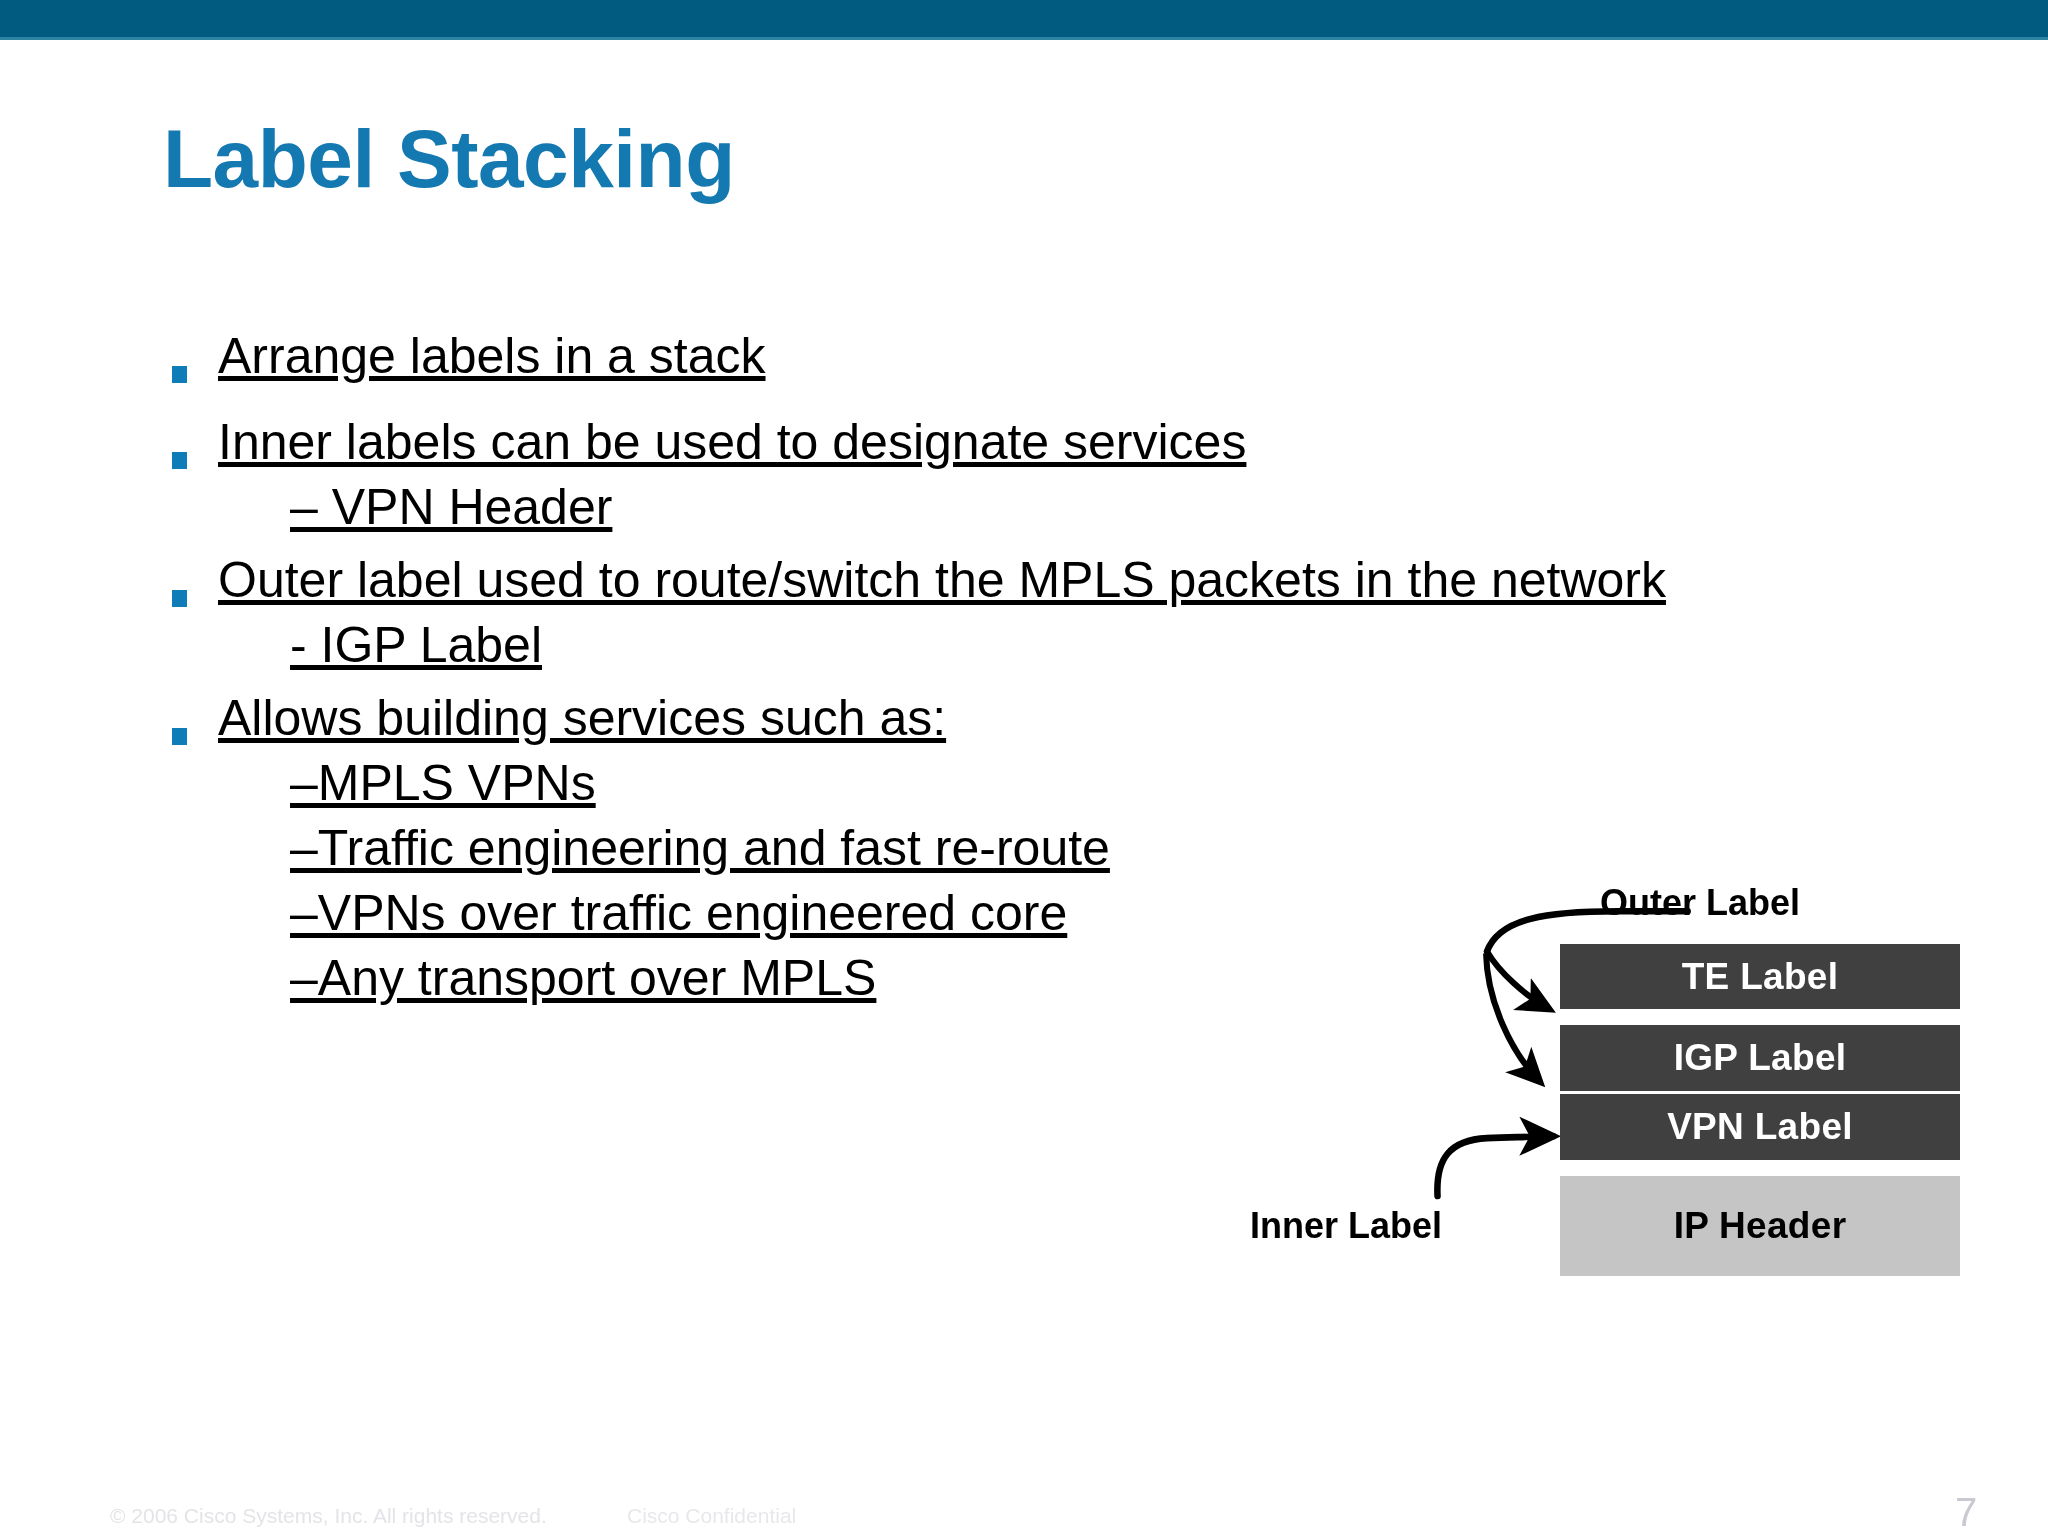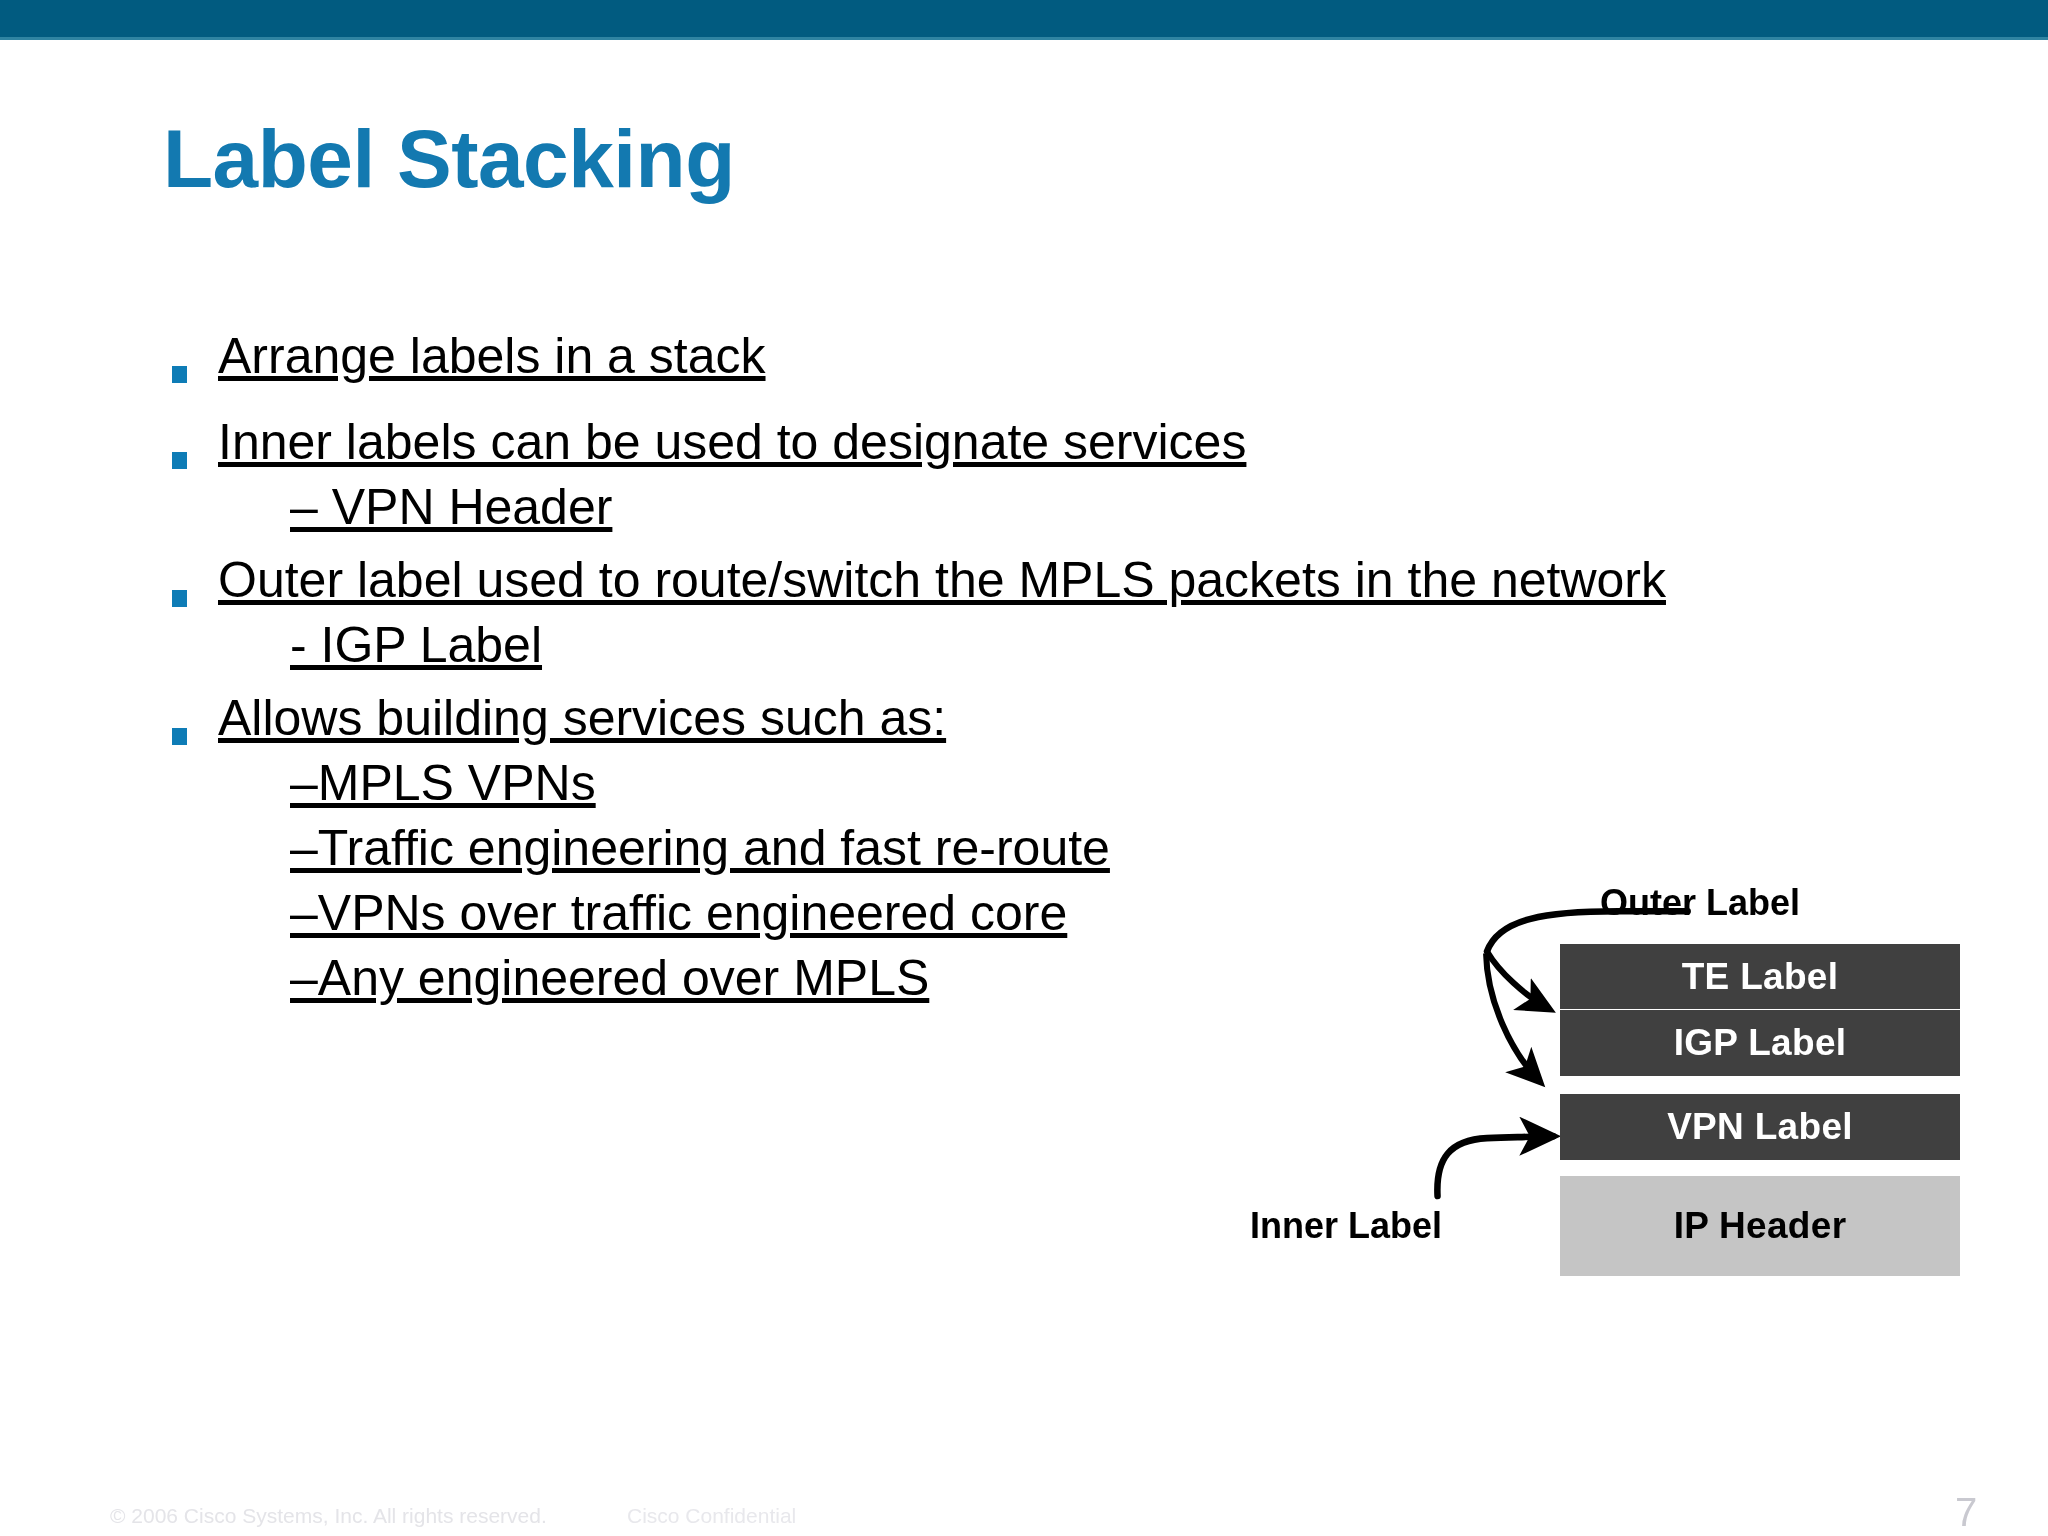--- a/index.html
+++ b/index.html
@@ -93,21 +93,21 @@
     display: flex;
     align-items: center;
     justify-content: center;
     font-size: 37px;
     font-weight: bold;
     letter-spacing: 0.3px;
   }
   .box-red { background: #404040; color: #ffffff; }
   .box-gray { background: #C5C5C5; color: #000000; }
   #box-te  { top: 44px;  height: 65px; }
-  #box-igp { top: 110px; height: 66px; }
+  #box-igp { top: 125px; height: 66px; }
   #box-vpn { top: 194px; height: 66px; }
   #box-ip  { top: 276px; height: 100px; }
 
   .callout {
     position: absolute;
     font-size: 36px;
     font-weight: bold;
     color: #000000;
     white-space: nowrap;
   }
@@ -197,21 +197,21 @@
     </div>
 
     <div class="sp-sm"></div>
 
     <div class="lvl2">–MPLS VPNs</div>
     <div class="sp-sm"></div>
     <div class="lvl2">–Traffic engineering and fast re-route</div>
     <div class="sp-sm"></div>
     <div class="lvl2">–VPNs over traffic engineered core</div>
     <div class="sp-sm"></div>
-    <div class="lvl2">–Any engineered over MPLS</div>
+    <div class="lvl2">–Any transport over MPLS</div>
 
   </div>
 
   <div id="diagram">
 
     <svg id="arrows" viewBox="0 0 770 600">
       <defs>
         <marker id="ah" markerWidth="7" markerHeight="7" refX="5.2" refY="3" orient="auto">
           <path d="M0,0 L6.4,3 L0,6 L1.6,3 Z" fill="#000000"></path>
         </marker>

